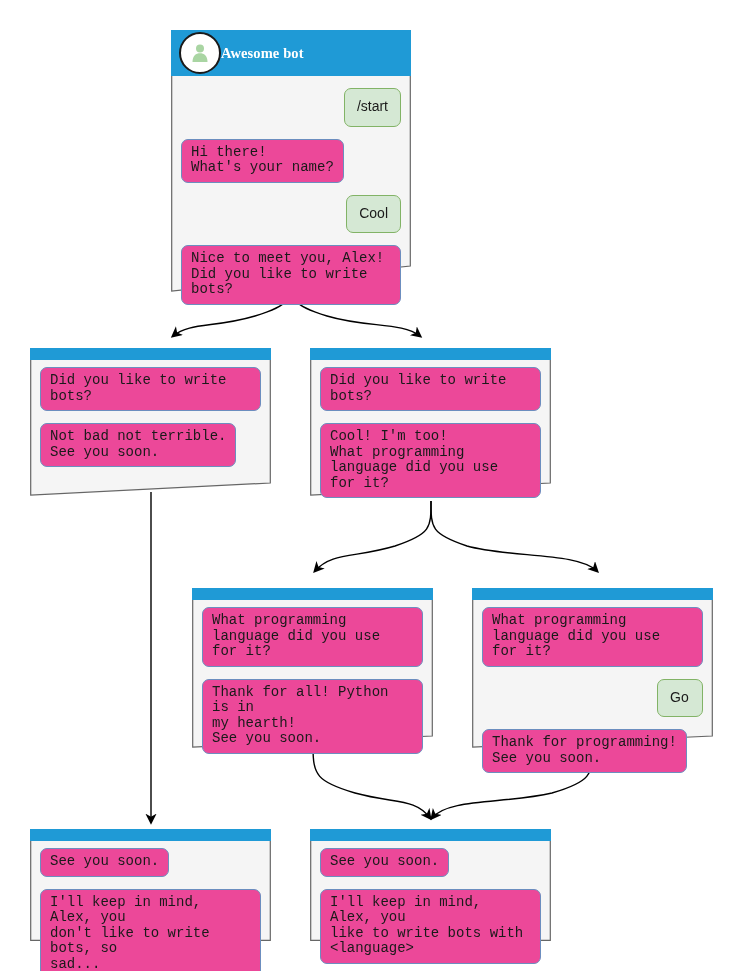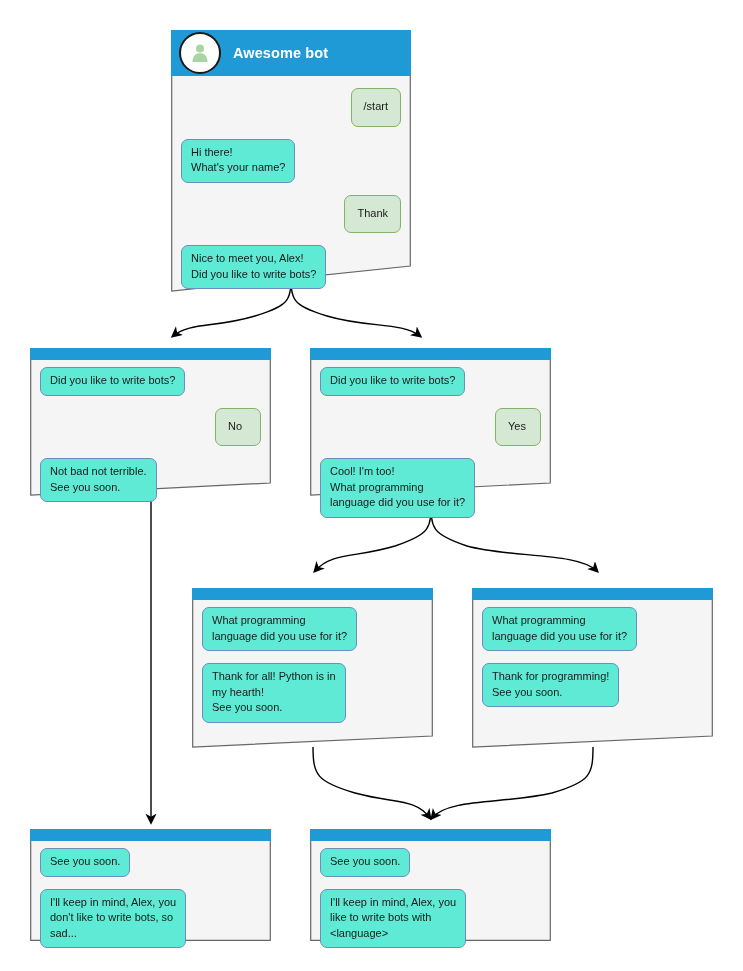--- a/index.html
+++ b/index.html
@@ -66,46 +66,47 @@
     border: 2px solid #1a1a1a;
     display: flex;
     align-items: center;
     justify-content: center;
     flex: none;
   }
   .bot-title {
     color: #ffffff;
     font-size: 14.5px;
     font-weight: bold;
-    margin-left: 12px;
     letter-spacing: 0.1px;
+    font-family: Liberation Serif, serif;
   }
   .chat-body {
     position: relative;
     padding: 10px 10px 0 10px;
     box-sizing: border-box;
   }
   .msg-row {
     display: flex;
     margin-bottom: 12px;
   }
   .msg-row.left { justify-content: flex-start; }
   .msg-row.right { justify-content: flex-end; }
   .bubble {
     border-radius: 7px;
     padding: 5px 9px 6px 9px;
-    font-size: 11px;
+    font-size: 14px;
     line-height: 15.5px;
     color: #1a1a1a;
     white-space: pre-line;
     box-sizing: border-box;
   }
   .bubble.bot {
-    background: #5eead4;
+    background: #ec4899;
     border: 1px solid #6c8ebf;
+    font-family: Liberation Mono, monospace;
   }
   .bubble.user {
     background: #d5e8d4;
     border: 1px solid #82b366;
     padding: 10px 12px 11px 12px;
     min-width: 46px;
     text-align: left;
   }
 </style>
 </head>
@@ -151,64 +152,58 @@
       </div>
       <div class="chat-body" style="padding-top:12px;">
         <div class="msg-row right">
           <div class="bubble user">/start</div>
         </div>
         <div class="msg-row left">
           <div class="bubble bot">Hi there!
 What's your name?</div>
         </div>
         <div class="msg-row right">
-          <div class="bubble user">Thank</div>
+          <div class="bubble user">Cool</div>
         </div>
         <div class="msg-row left">
           <div class="bubble bot">Nice to meet you, Alex!
 Did you like to write bots?</div>
         </div>
       </div>
     </div>
   </div>
 
   <div class="phone" style="left:30px; top:348px; width:241px; height:148px;">
     <svg class="phone-shape" viewBox="0 0 241 148" preserveAspectRatio="none">
       <polygon points="0.7,0.7 240.3,0.7 240.3,135 0.7,147" fill="#f5f5f5" stroke="#666666" stroke-width="1.2"></polygon>
     </svg>
     <div class="phone-content">
       <div class="phone-header bare"></div>
       <div class="chat-body" style="padding-top:7px;">
         <div class="msg-row left">
           <div class="bubble bot">Did you like to write bots?</div>
         </div>
-        <div class="msg-row right">
-          <div class="bubble user">No</div>
-        </div>
         <div class="msg-row left">
           <div class="bubble bot">Not bad not terrible.
 See you soon.</div>
         </div>
       </div>
     </div>
   </div>
 
   <div class="phone" style="left:310px; top:348px; width:241px; height:148px;">
     <svg class="phone-shape" viewBox="0 0 241 148" preserveAspectRatio="none">
       <polygon points="0.7,0.7 240.3,0.7 240.3,135 0.7,147" fill="#f5f5f5" stroke="#666666" stroke-width="1.2"></polygon>
     </svg>
     <div class="phone-content">
       <div class="phone-header bare"></div>
       <div class="chat-body" style="padding-top:7px;">
         <div class="msg-row left">
           <div class="bubble bot">Did you like to write bots?</div>
         </div>
-        <div class="msg-row right">
-          <div class="bubble user">Yes</div>
-        </div>
         <div class="msg-row left">
           <div class="bubble bot">Cool! I'm too!
 What programming
 language did you use for it?</div>
         </div>
       </div>
     </div>
   </div>
 
   <div class="phone" style="left:192px; top:588px; width:241px; height:160px;">
@@ -235,20 +230,23 @@
     <svg class="phone-shape" viewBox="0 0 241 160" preserveAspectRatio="none">
       <polygon points="0.7,0.7 240.3,0.7 240.3,148 0.7,159" fill="#f5f5f5" stroke="#666666" stroke-width="1.2"></polygon>
     </svg>
     <div class="phone-content">
       <div class="phone-header bare"></div>
       <div class="chat-body" style="padding-top:7px;">
         <div class="msg-row left">
           <div class="bubble bot">What programming
 language did you use for it?</div>
         </div>
+        <div class="msg-row right">
+          <div class="bubble user">Go</div>
+        </div>
         <div class="msg-row left">
           <div class="bubble bot">Thank for programming!
 See you soon.</div>
         </div>
       </div>
     </div>
   </div>
 
   <div class="phone" style="left:30px; top:829px; width:241px; height:112px;">
     <svg class="phone-shape" viewBox="0 0 241 112" preserveAspectRatio="none">

